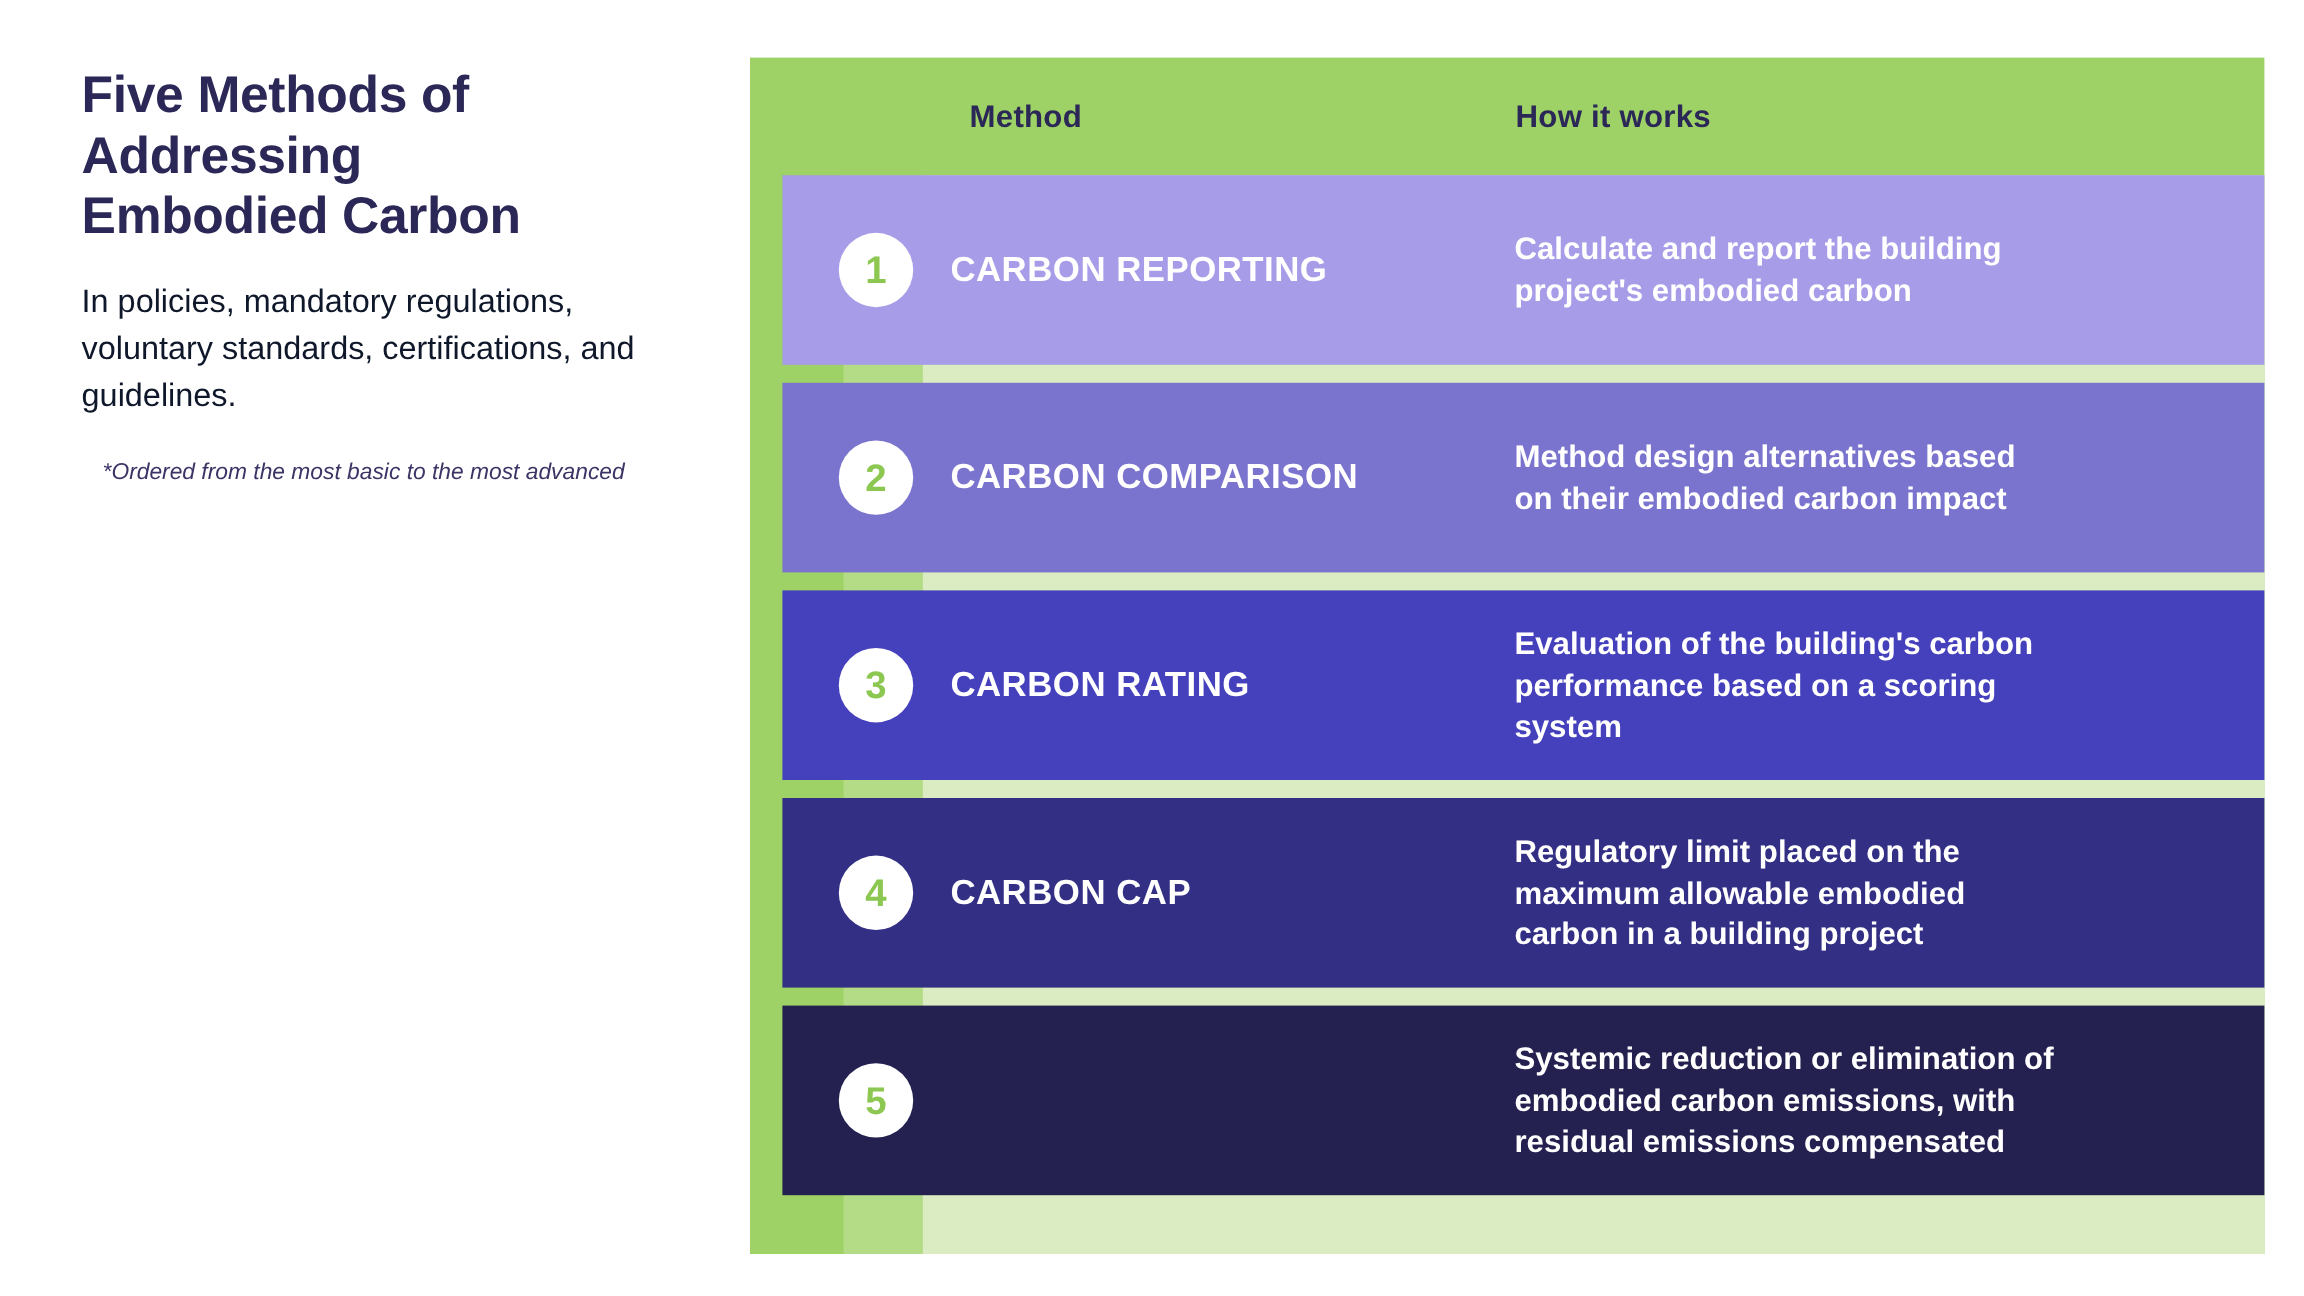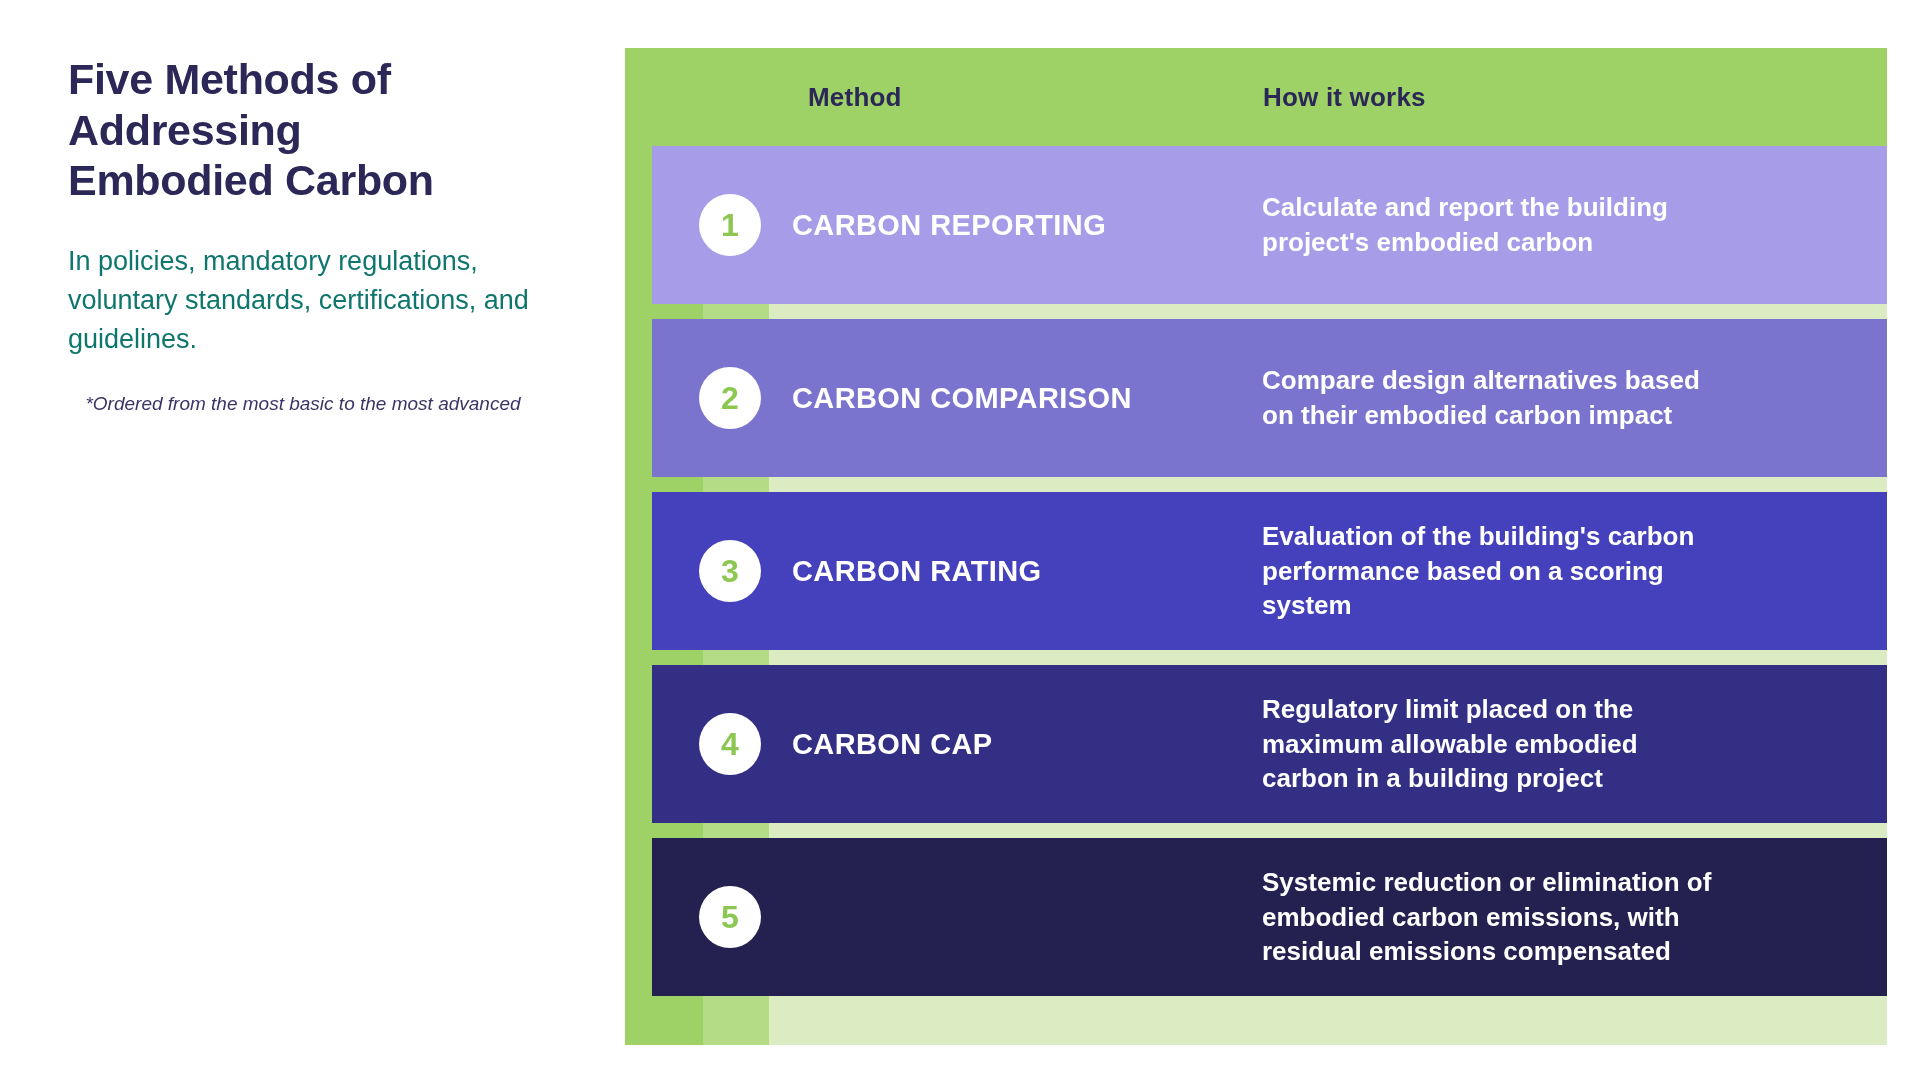--- a/index.html
+++ b/index.html
@@ -27,29 +27,29 @@
     top: 54px;
     width: 470px;
   }
 
   .page-title {
     font-size: 43px;
     font-weight: 700;
     line-height: 1.18;
     color: #2b2757;
     letter-spacing: -0.3px;
-    margin: 0 0 36px 0;
+    margin: 0 0 26px 0;
     white-space: pre-line;
   }
 
   .page-subtitle {
     font-size: 27px;
     font-weight: 400;
     line-height: 1.45;
-    color: #0f766e;
+    color: #0f172a;
     margin: 0 0 30px 0;
   }
 
   .page-footnote {
     font-size: 19px;
     font-style: italic;
     font-weight: 400;
     line-height: 1.45;
     color: #3b3566;
     margin: 0;
@@ -189,21 +189,21 @@
       <div class="row" id="row-0" style="top: 0px; height: 158px; background: rgb(167, 156, 232);">
         <span class="row-badge">1</span>
         <span class="row-method">CARBON REPORTING</span>
         <span class="row-desc">Calculate and report the building
 project's embodied carbon</span>
       </div>
 
       <div class="row" id="row-1" style="top: 173px; height: 158px; background: rgb(123, 116, 206);">
         <span class="row-badge">2</span>
         <span class="row-method">CARBON COMPARISON</span>
-        <span class="row-desc">Compare design alternatives based
+        <span class="row-desc">Method design alternatives based
 on their embodied carbon impact</span>
       </div>
 
       <div class="row" id="row-2" style="top: 346px; height: 158px; background: rgb(69, 64, 187);">
         <span class="row-badge">3</span>
         <span class="row-method">CARBON RATING</span>
         <span class="row-desc">Evaluation of the building's carbon
 performance based on a scoring
 system</span>
       </div>

